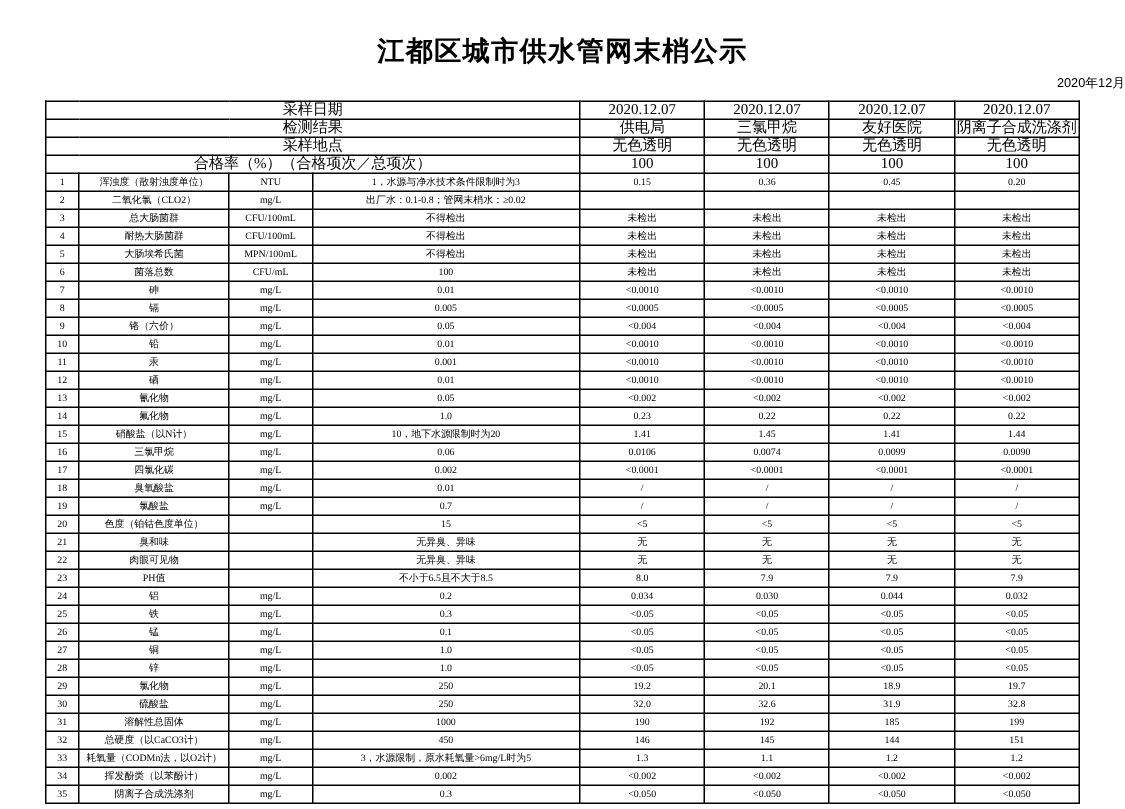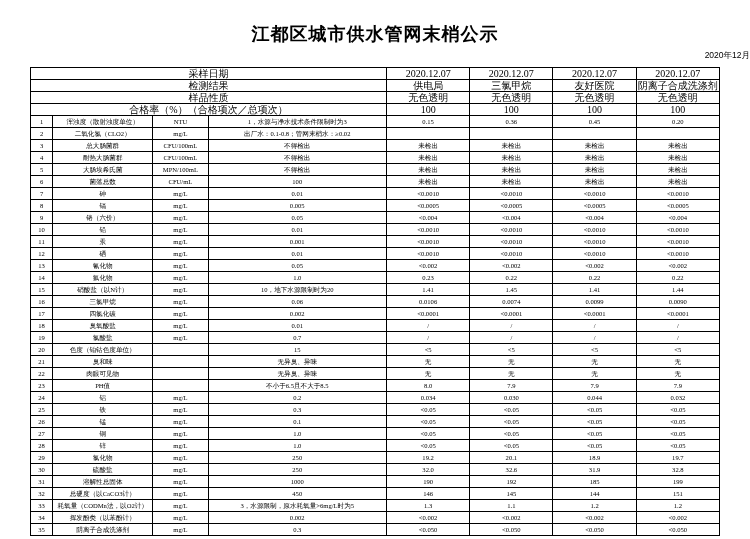--- a/index.html
+++ b/index.html
@@ -101,21 +101,21 @@
 
       <tr class="hdr-row">
         <td colspan="4" class="hdr-label">检测结果</td>
         <td>供电局</td>
         <td>三氯甲烷</td>
         <td>友好医院</td>
         <td>阴离子合成洗涤剂</td>
       </tr>
 
       <tr class="hdr-row">
-        <td colspan="4" class="hdr-label">样品性质</td>
+        <td colspan="4" class="hdr-label">采样地点</td>
         <td>无色透明</td>
         <td>无色透明</td>
         <td>无色透明</td>
         <td>无色透明</td>
       </tr>
 
       <tr class="hdr-row">
         <td colspan="4" class="hdr-label">合格率（%）（合格项次／总项次）</td>
         <td>100</td>
         <td>100</td>

